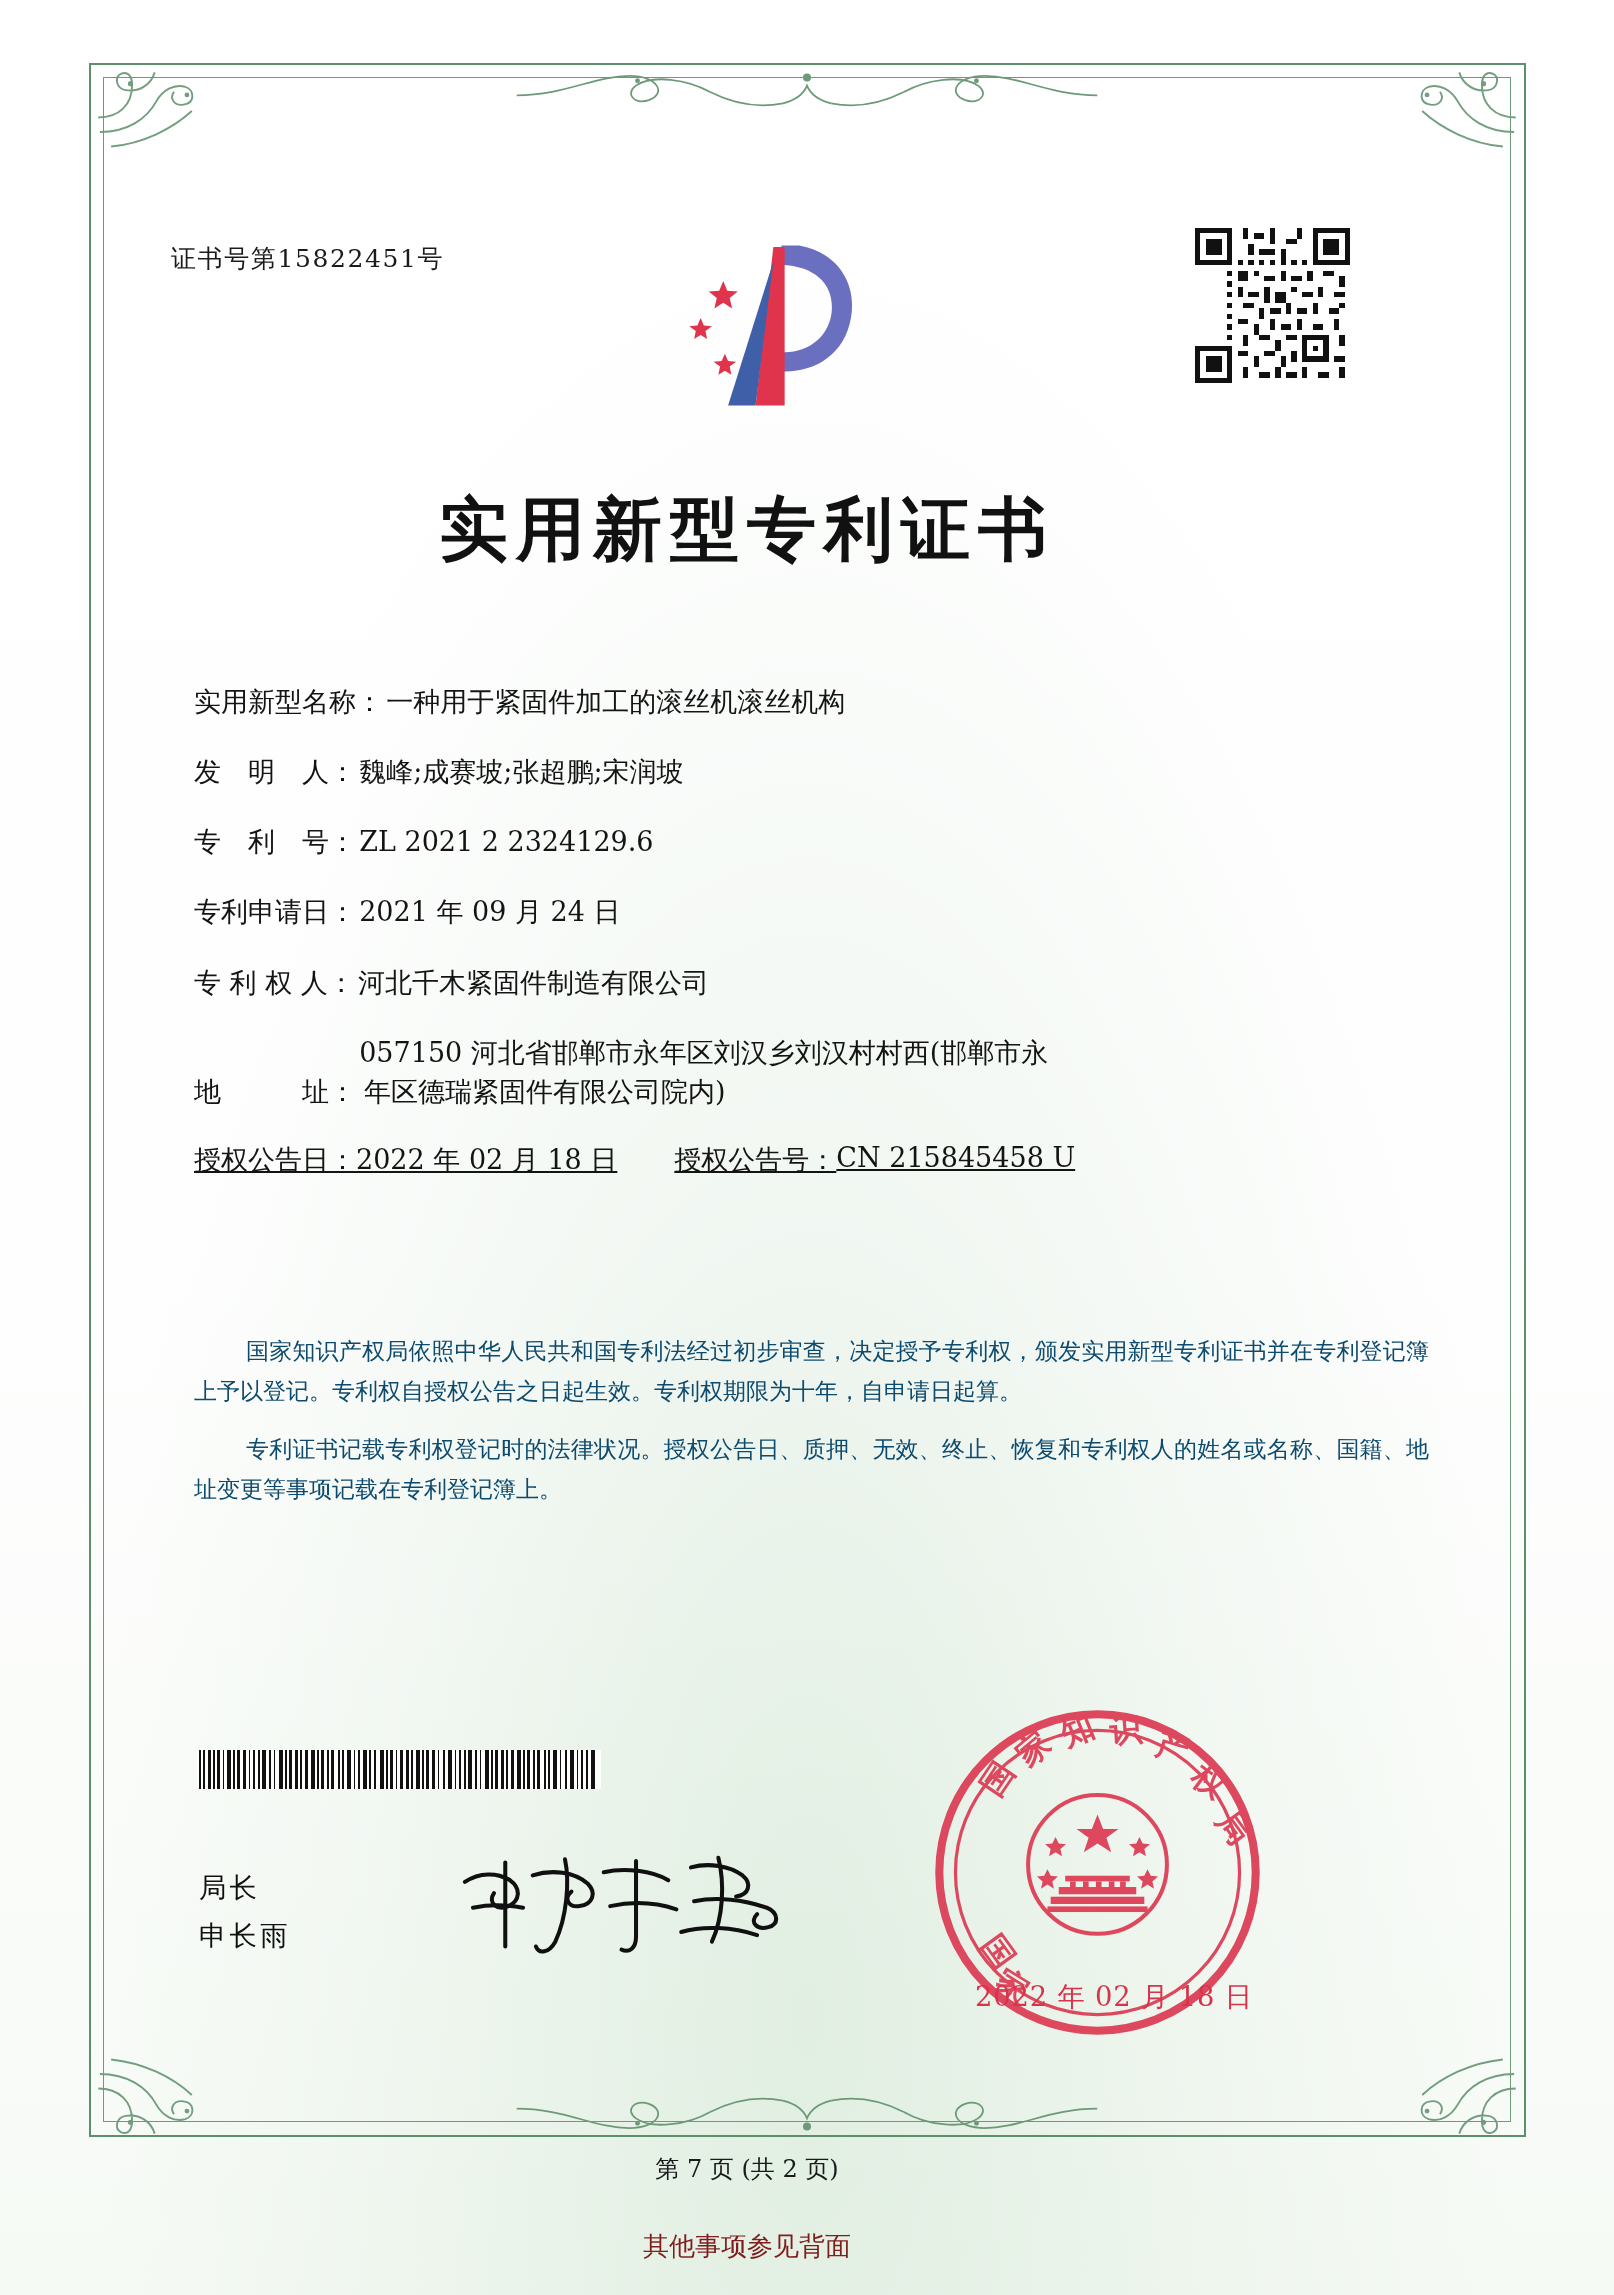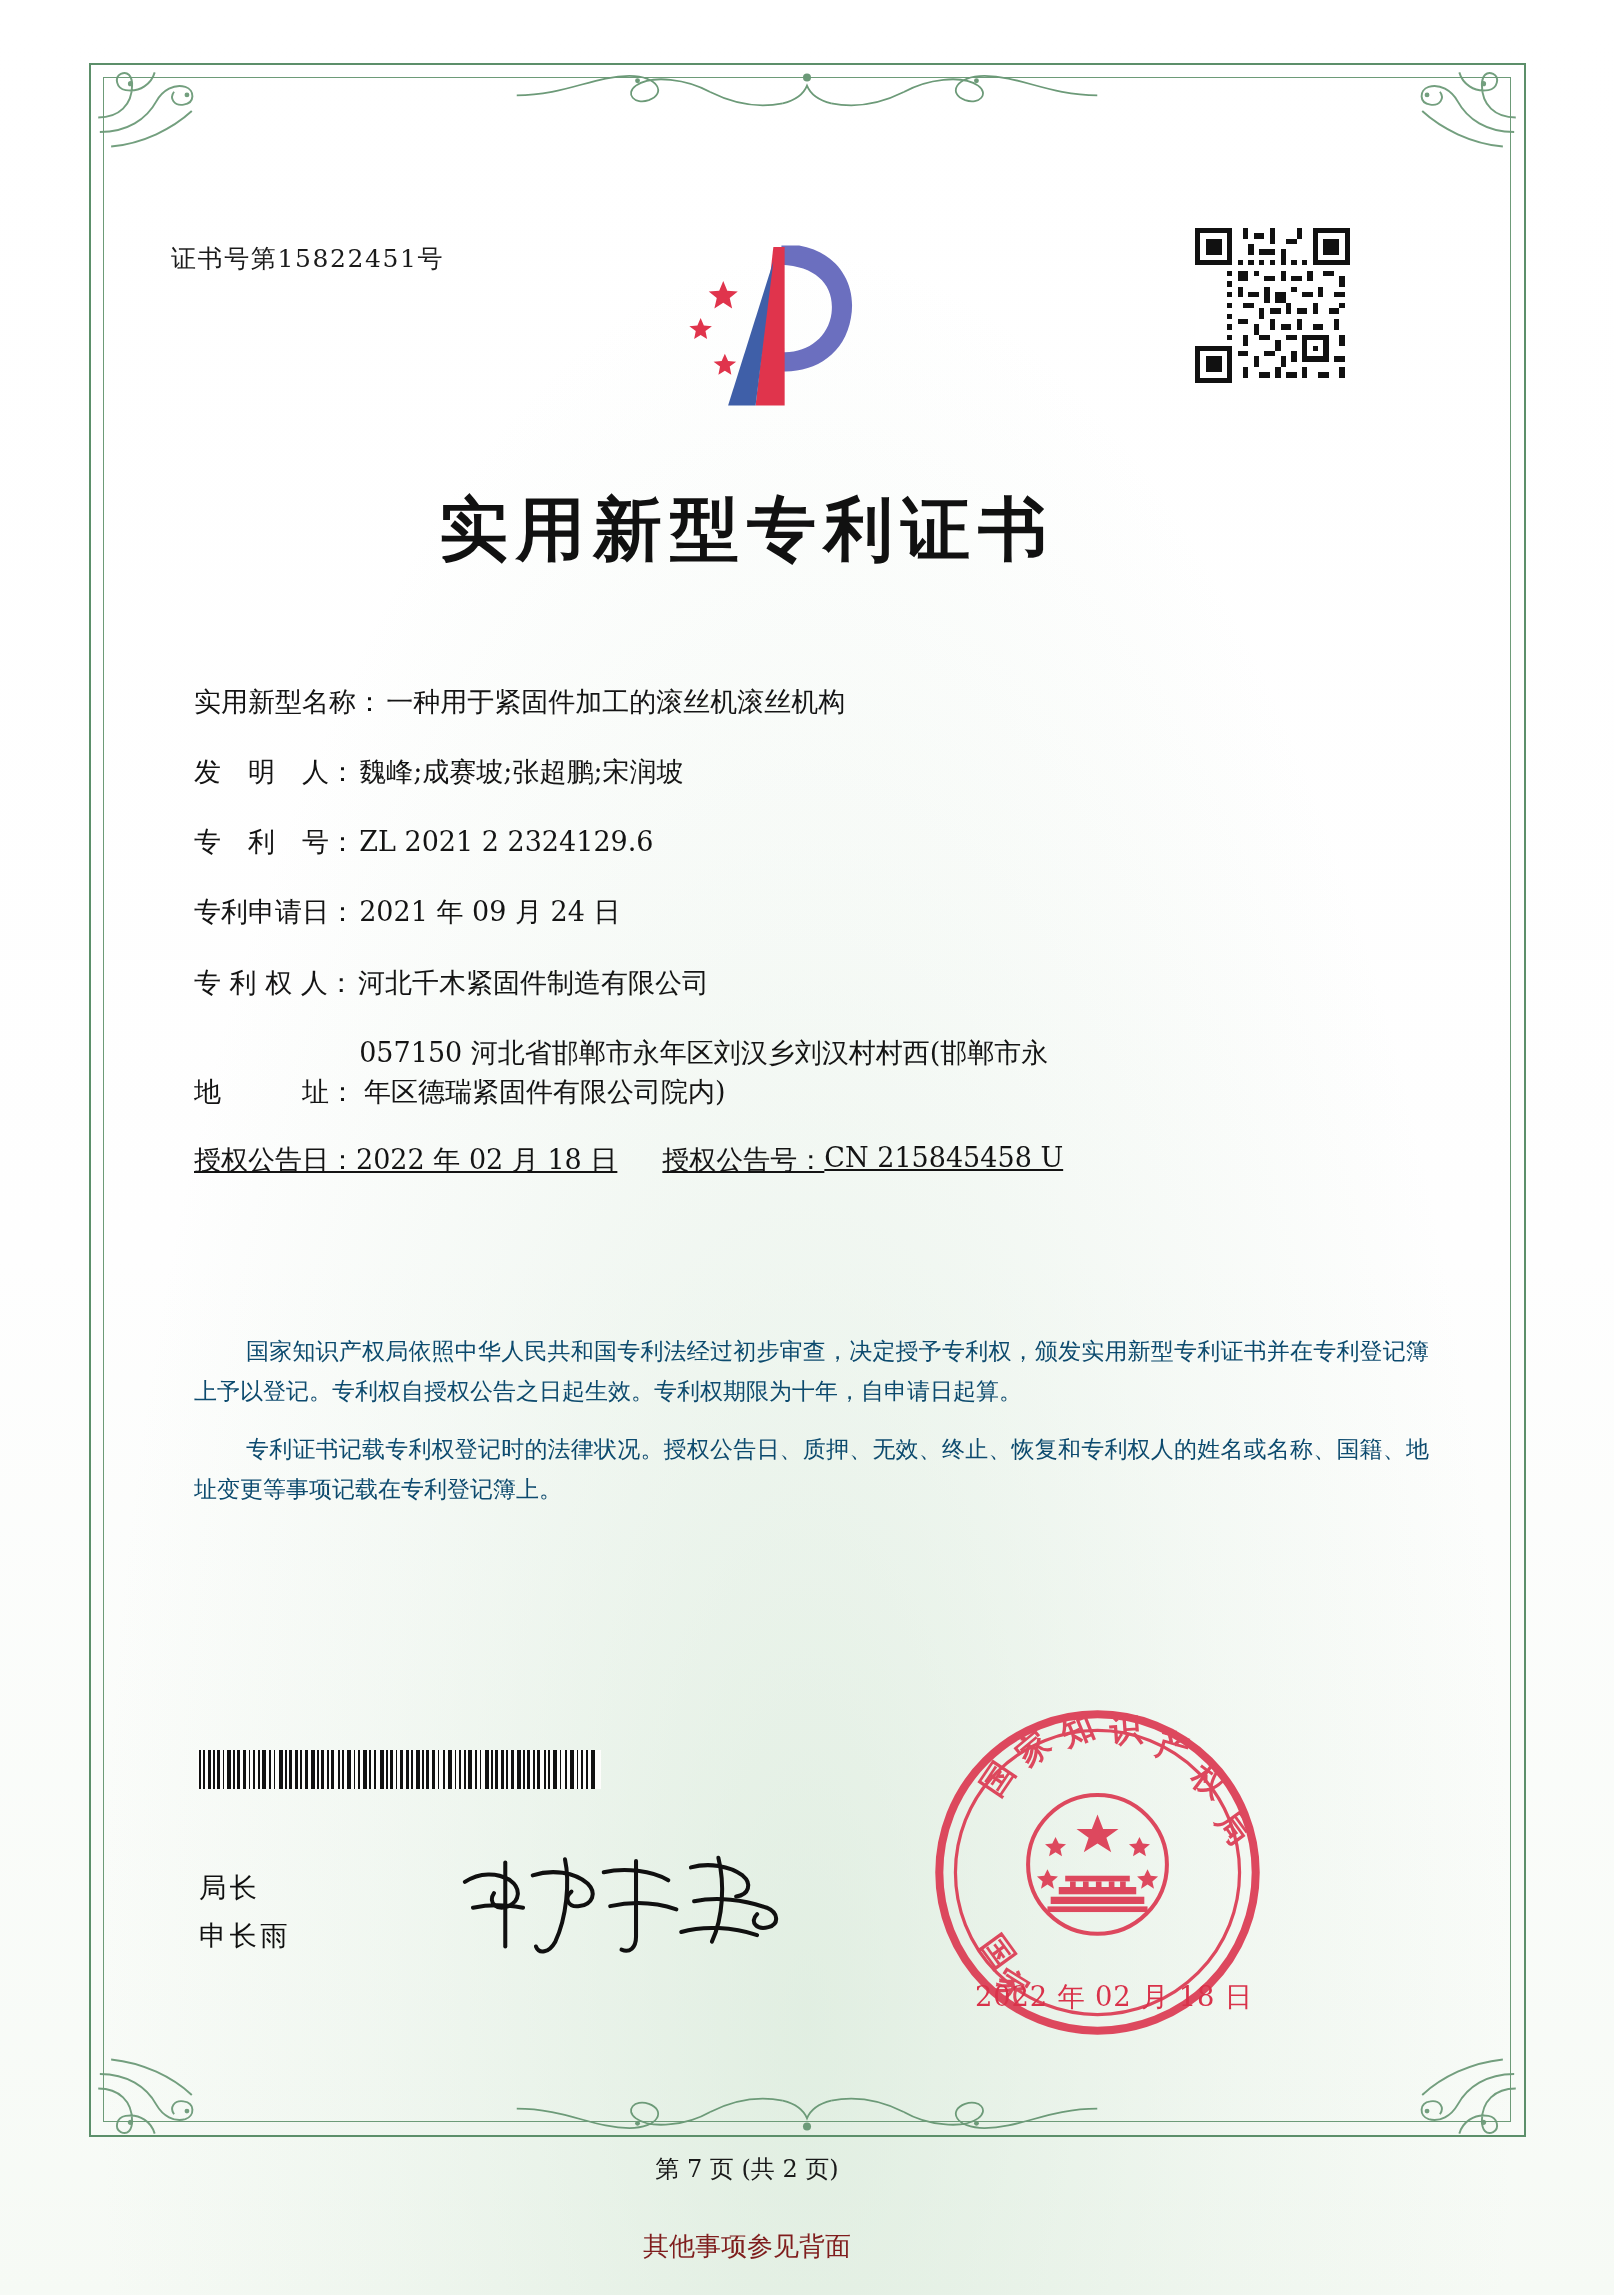--- a/index.html
+++ b/index.html
@@ -157,21 +157,21 @@
     align-items: flex-start;
     font-size: 27px;
     margin-bottom: 37px;
   }
   .row-two-col .grp {
     display: flex;
     white-space: pre;
     text-decoration: underline;
   }
   .row-two-col .grp.second {
-    margin-left: 45px;
+    margin-left: 57px;
   }
 
   .paragraphs {
     position: absolute;
     left: 194px;
     top: 1332px;
     width: 1235px;
     font-family: "DejaVu Serif", "Liberation Serif", serif;
     font-size: 23px;
     line-height: 1.72;

